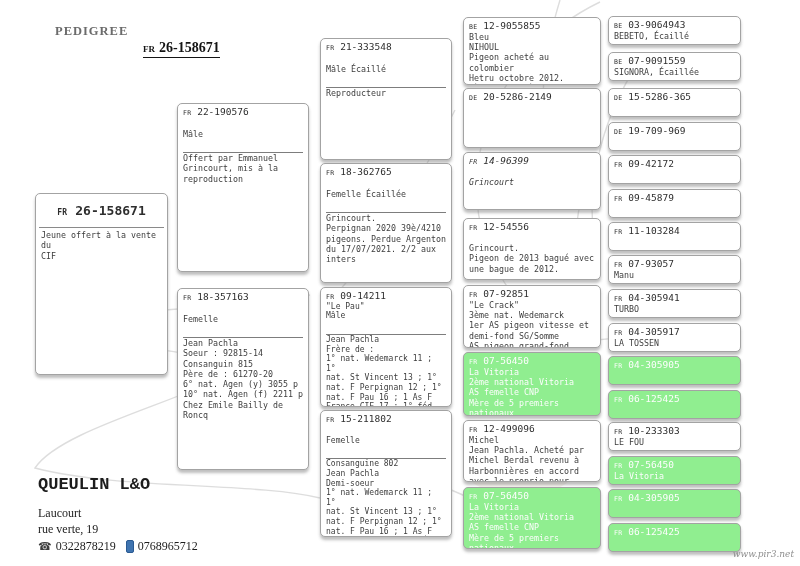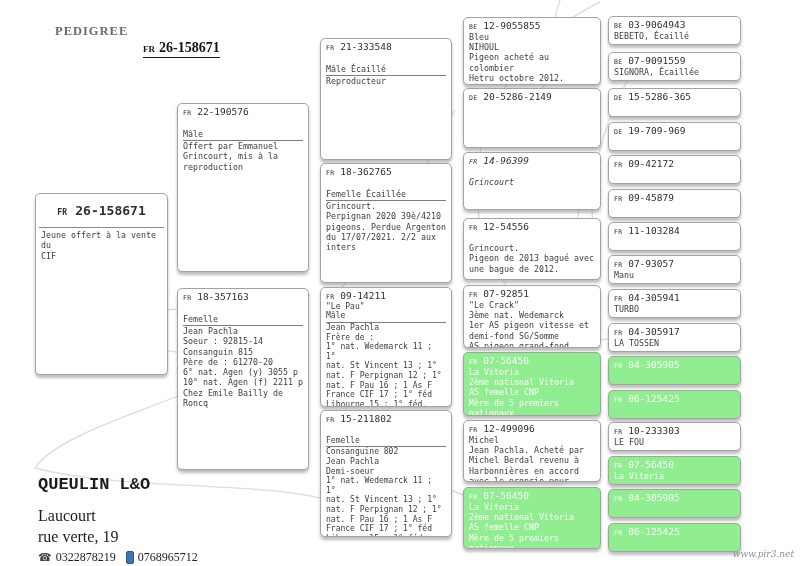--- a/index.html
+++ b/index.html
@@ -11,39 +11,39 @@
   .pbox{
     position:absolute;background:#fff;border:1px solid #a3a3a3;border-radius:5px;
     box-shadow:0 3px 3px rgba(110,110,110,.45);
     padding:2px 5px 3px;box-sizing:border-box;
     font-size:8.3px;line-height:1.24;color:#3d3d3d;overflow:hidden;
   }
   .pbox.green{background:#90ee90;color:#fdfdfd;}
   .pbox.green .ringline{color:#fdfdfd;}
   .ringline{font-size:9.5px;color:#2e2e2e;white-space:nowrap;}
   .cc{font-size:6.5px;letter-spacing:.3px;}
-  .subtitle{margin-top:11px;border-bottom:1px solid #7d7d7d;padding-bottom:1px;white-space:pre-line;}
+  .subtitle{margin-top:11px;border-bottom:1px solid #7d7d7d;padding-bottom:13px;white-space:pre-line;}
   .subtitle.tight{margin-top:0;}
   .desc{white-space:pre-line;}
   .subject .ringline{text-align:center;font-size:13px;font-weight:bold;padding:7px 0 8px;}
   .subject .cc{font-size:8px;font-weight:bold;}
   .subject .sep{border-top:1px solid #8a8a8a;margin:0 -2px 2px;}
   .pedigree-title{
     position:absolute;left:55px;top:24px;font-family:"Liberation Serif","DejaVu Serif",serif;
     font-weight:bold;font-size:12.5px;color:#6b6b6b;letter-spacing:1px;
   }
   .main-ring{
     position:absolute;left:143px;top:38px;font-family:"Liberation Serif","DejaVu Serif",serif;
     font-weight:bold;color:#141414;border-bottom:1.6px solid #141414;padding-bottom:1px;
   }
   .main-ring .mr-cc{font-size:9px;}
   .main-ring .mr-num{font-size:14px;}
   .owner{position:absolute;left:38px;top:475px;font-family:"Liberation Serif","DejaVu Serif",serif;color:#1c1c1c;}
   .owner-name{font-weight:bold;font-size:17px;margin-bottom:12px;font-family:Liberation Mono, monospace;}
-  .owner-line{font-size:16px;line-height:1.3;}
+  .owner-line{font-size:12px;line-height:1.3;}
   .owner-phones{font-size:12px;margin-top:2px;display:flex;align-items:center;gap:4px;}
   .tel-icon{font-family:"DejaVu Sans",sans-serif;font-size:11px;color:#3d3d3d;}
   .mob-icon{display:inline-block;width:6px;height:11px;background:#3f74b0;border:1px solid #2a5a92;border-radius:2px;margin-left:6px;}
   .site{
     position:absolute;right:6px;top:549px;font-family:"DejaVu Serif",serif;font-style:italic;
     font-size:9px;color:#8e8e8e;
   }
 </style>
 </head>
 <body>

